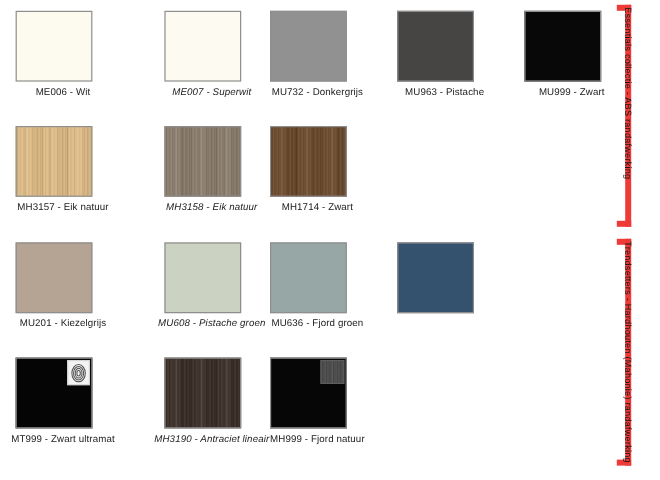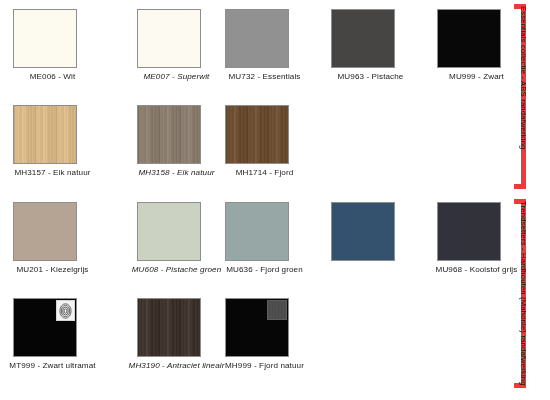--- a/index.html
+++ b/index.html
@@ -159,21 +159,21 @@
       <div class="cell c0">
         <div class="swatch" id="s-0-0-0" style="background: rgb(253, 251, 240);"></div>
         <div class="swatch-label">ME006 - Wit</div>
       </div>
       <div class="cell c1">
         <div class="swatch" id="s-0-0-1" style="background: rgb(253, 251, 241);"></div>
         <div class="swatch-label">ME007 - Superwit</div>
       </div>
       <div class="cell c2">
         <div class="swatch" id="s-0-0-2" style="background: rgb(145, 145, 145);"></div>
-        <div class="swatch-label">MU732 - Essentials</div>
+        <div class="swatch-label">MU732 - Donkergrijs</div>
       </div>
       <div class="cell c3">
         <div class="swatch" id="s-0-0-3" style="background: rgb(71, 69, 68);"></div>
         <div class="swatch-label">MU963 - Pistache</div>
       </div>
       <div class="cell c4">
         <div class="swatch" id="s-0-0-4" style="background: rgb(8, 8, 8);"></div>
         <div class="swatch-label">MU999 - Zwart</div>
       </div>
     </div>
@@ -188,21 +188,21 @@
       <div class="cell c1">
         <div class="swatch" id="s-0-1-1" style="background: rgb(139, 125, 109);">
             <div class="grain"></div>
           </div>
         <div class="swatch-label">MH3158 - Eik natuur</div>
       </div>
       <div class="cell c2">
         <div class="swatch" id="s-0-1-2" style="background: rgb(107, 74, 44);">
             <div class="grain"></div>
           </div>
-        <div class="swatch-label">MH1714 - Fjord</div>
+        <div class="swatch-label">MH1714 - Zwart</div>
       </div>
     </div>
   </div>
 
   <div class="section" id="section-trendsetters">
 
     <div class="grid-row">
       <div class="cell c0">
         <div class="swatch" id="s-1-0-0" style="background: rgb(181, 164, 147);"></div>
         <div class="swatch-label">MU201 - Kiezelgrijs</div>
@@ -210,24 +210,20 @@
       <div class="cell c1">
         <div class="swatch" id="s-1-0-1" style="background: rgb(203, 210, 193);"></div>
         <div class="swatch-label">MU608 - Pistache groen</div>
       </div>
       <div class="cell c2">
         <div class="swatch" id="s-1-0-2" style="background: rgb(151, 167, 165);"></div>
         <div class="swatch-label">MU636 - Fjord groen</div>
       </div>
       <div class="cell c3">
         <div class="swatch" id="s-1-0-3" style="background: rgb(52, 81, 110);"></div>
-      </div>
-      <div class="cell c4">
-        <div class="swatch" id="s-1-0-4" style="background: rgb(50, 51, 58);"></div>
-        <div class="swatch-label">MU968 - Koolstof grijs</div>
       </div>
     </div>
 
     <div class="grid-row">
       <div class="cell c0">
         <div class="swatch" id="s-1-1-0" style="background: rgb(5, 5, 5);">
           <div class="fingerprint-badge">
             <svg width="13" height="16" viewBox="0 0 13 16">
               <g fill="none" stroke="#555" stroke-width="0.9">
                 <ellipse cx="6.5" cy="8" rx="5.6" ry="7.2"></ellipse>

